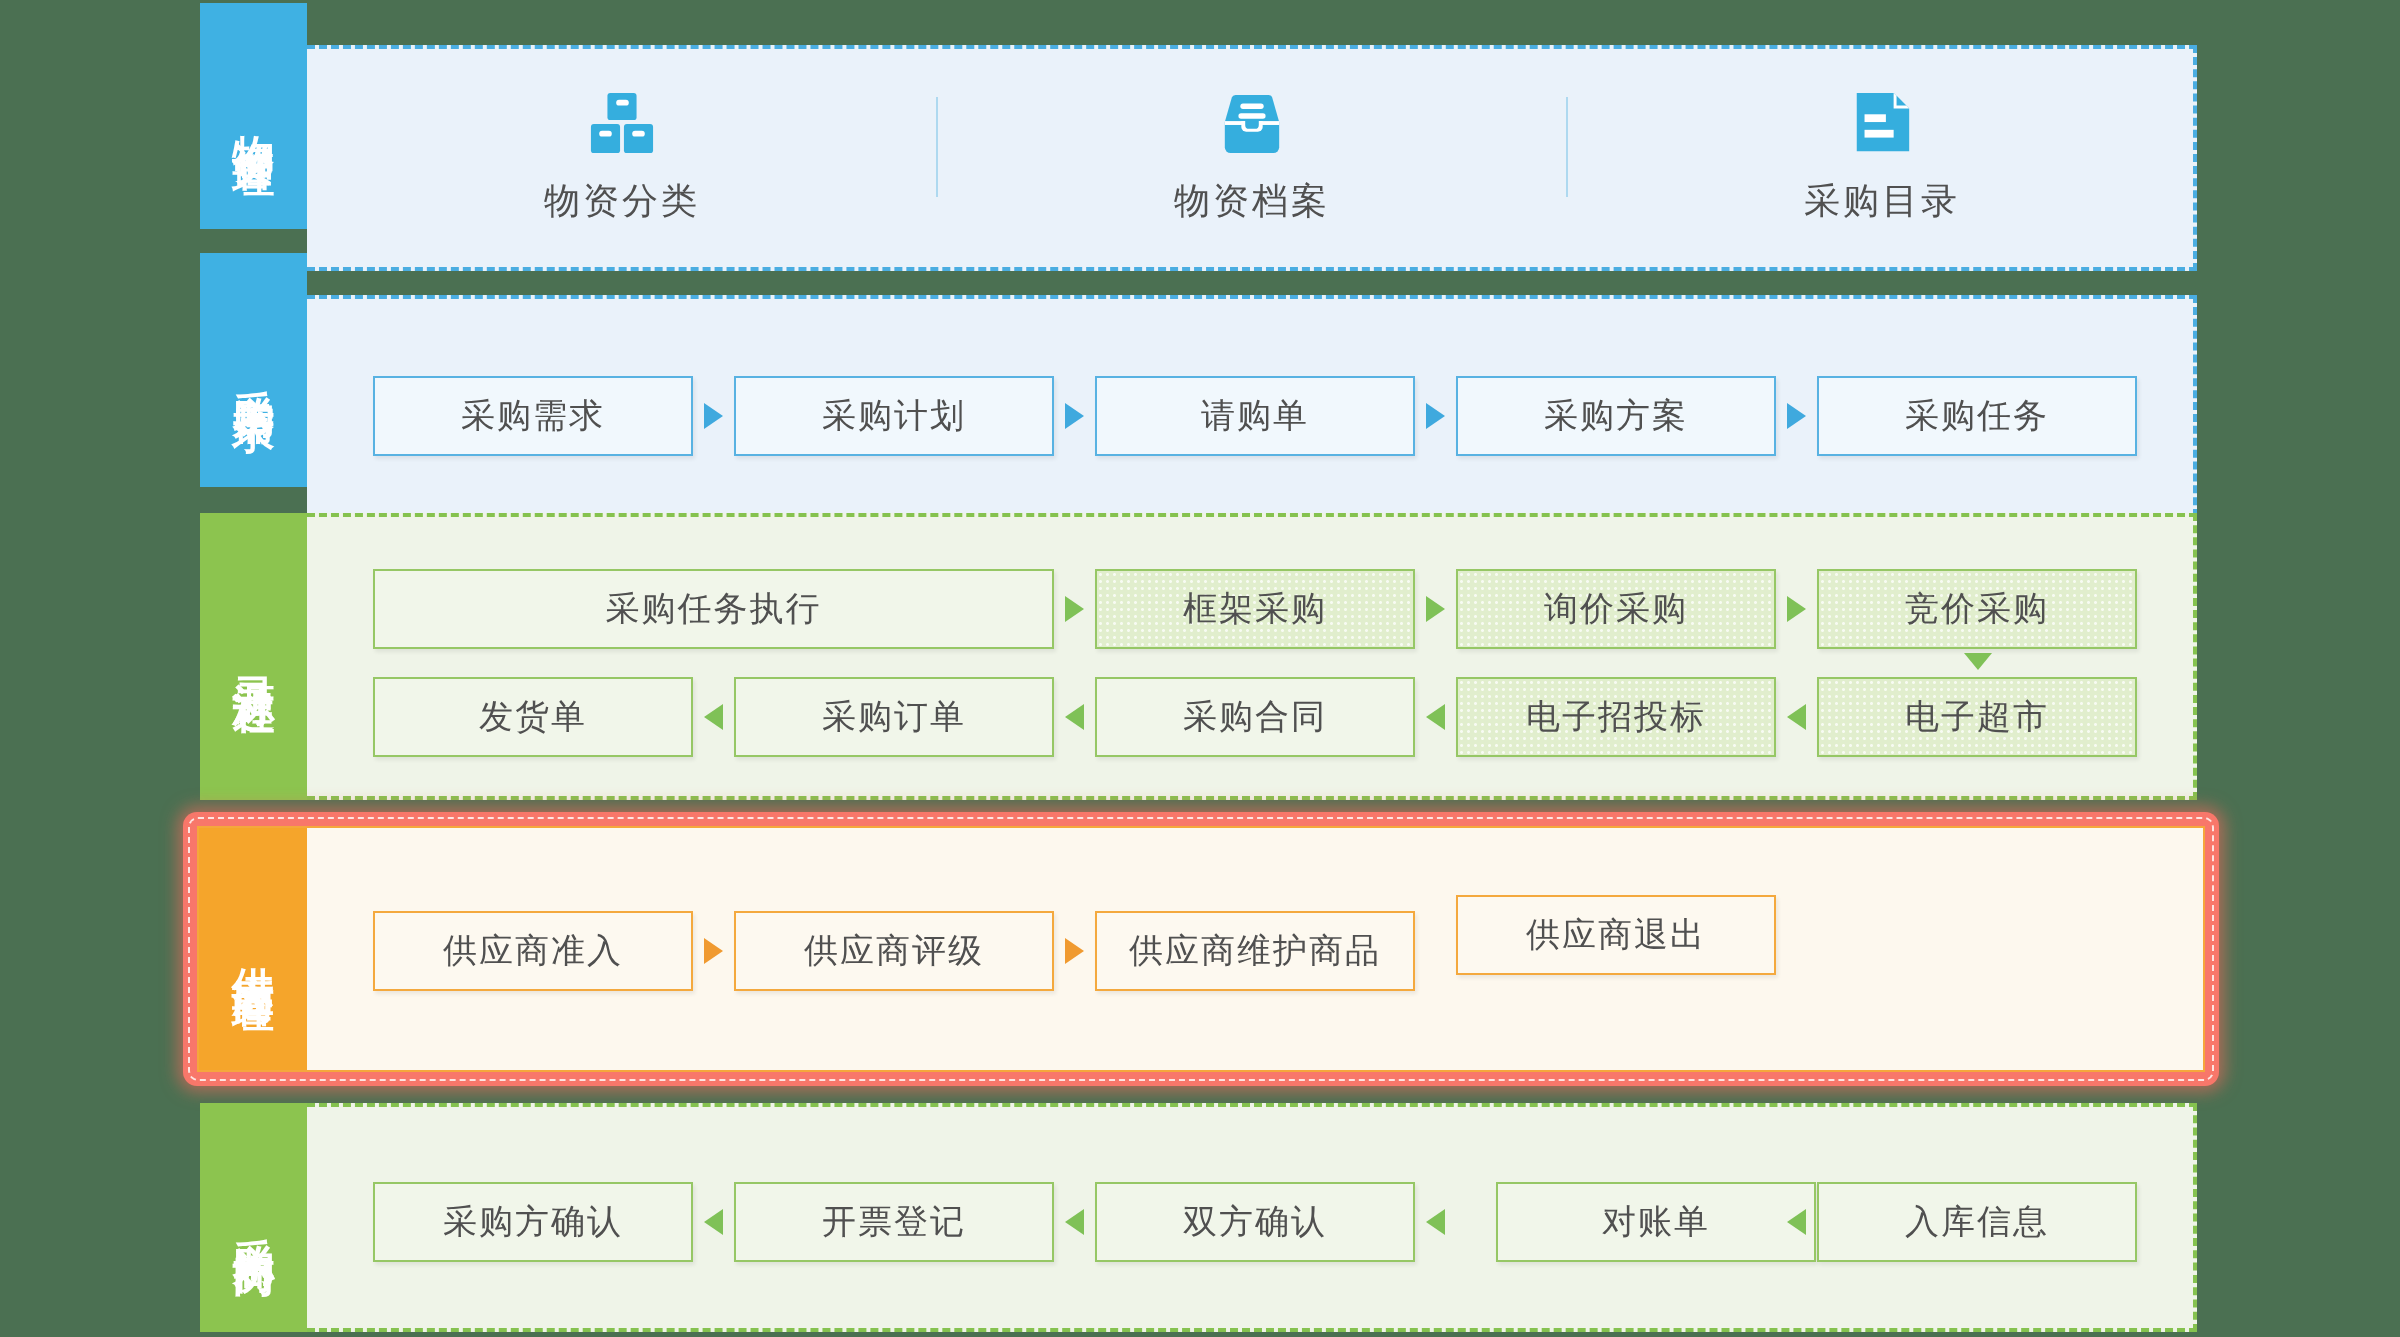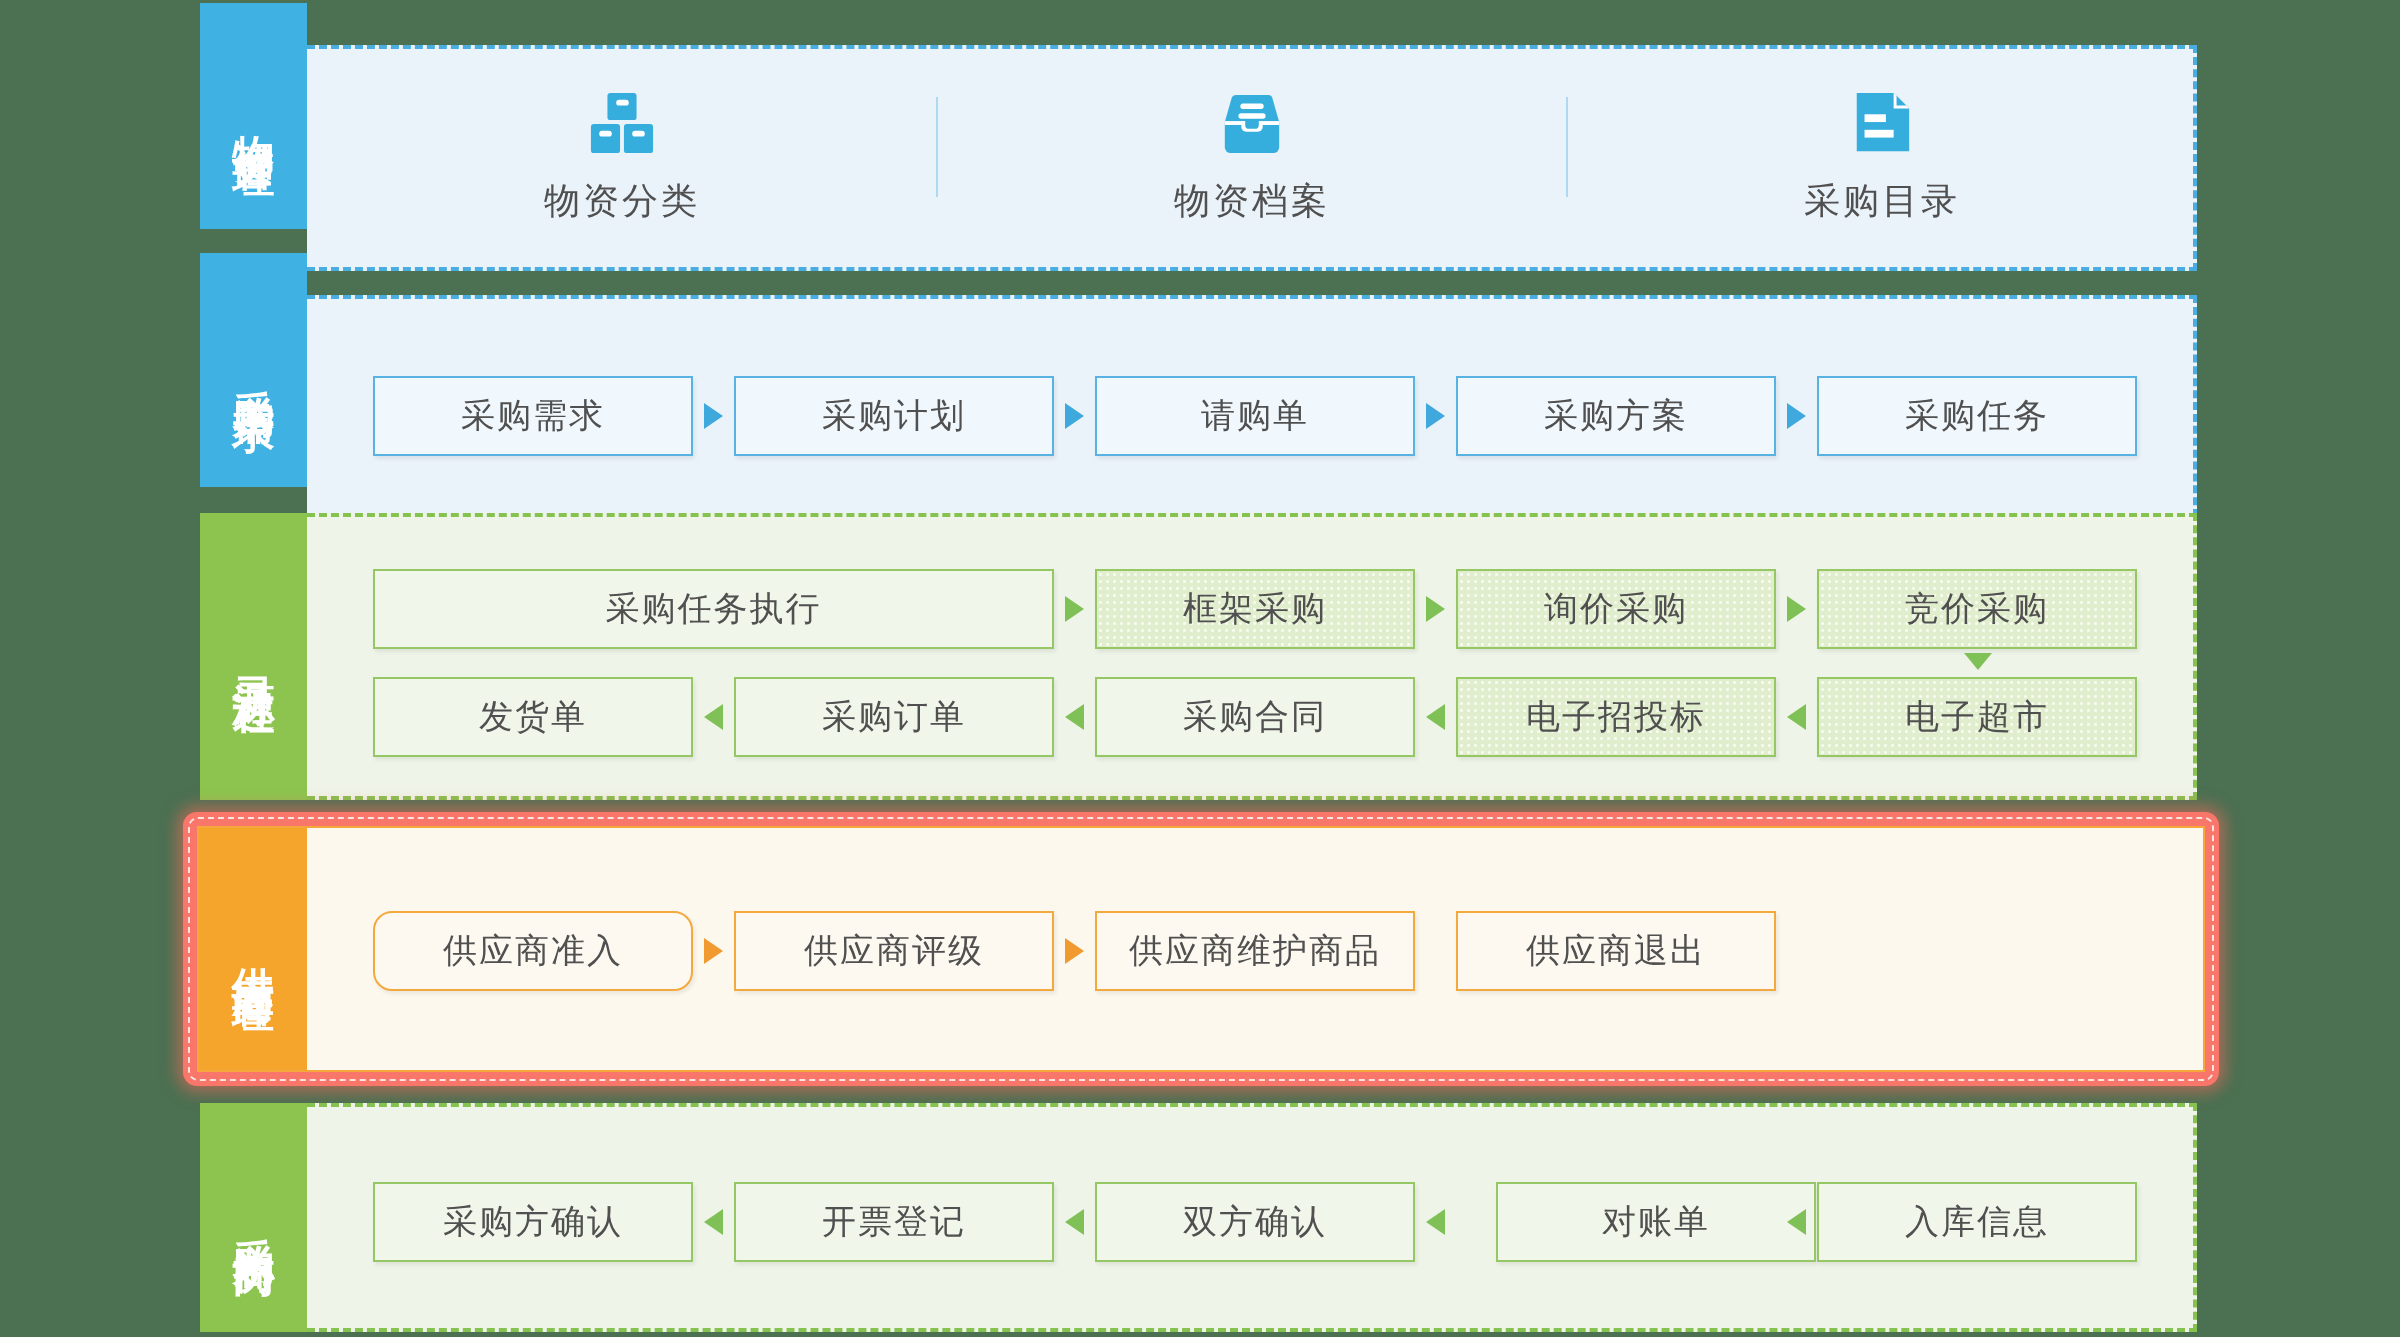--- a/index.html
+++ b/index.html
@@ -154,26 +154,26 @@
     </div>
   </div>
 
   <div class="hl">
     <div class="hl-dash"></div>
     <div class="hl-inner">
       <div class="hl-label lbl-orange">
         <span>供应商管理</span>
       </div>
       <div class="hl-content">
-        <div class="box box-orange c1" style="top:83px;border-radius:19px;">供应商准入</div>
+        <div class="box box-orange c1" style="top:83px;">供应商准入</div>
         <div class="ar ar-r o g1" style="top:110px;"></div>
         <div class="box box-orange c2" style="top:83px;">供应商评级</div>
         <div class="ar ar-r o g2" style="top:110px;"></div>
         <div class="box box-orange c3" style="top:83px;">供应商维护商品</div>
-        <div class="box box-orange c4" style="top:83px;">供应商退出</div>
+        <div class="box box-orange c4" style="top:67px;">供应商退出</div>
       </div>
     </div>
   </div>
 
   <div class="side-label lbl-green" style="top:1103px;height:229px;">
     <span>采购协同</span>
   </div>
   <div class="panel panel-green" style="top:1103px;height:229px;">
     <div class="band-rel">
       <div class="box box-green-light c1" style="top:75px;">采购方确认</div>

